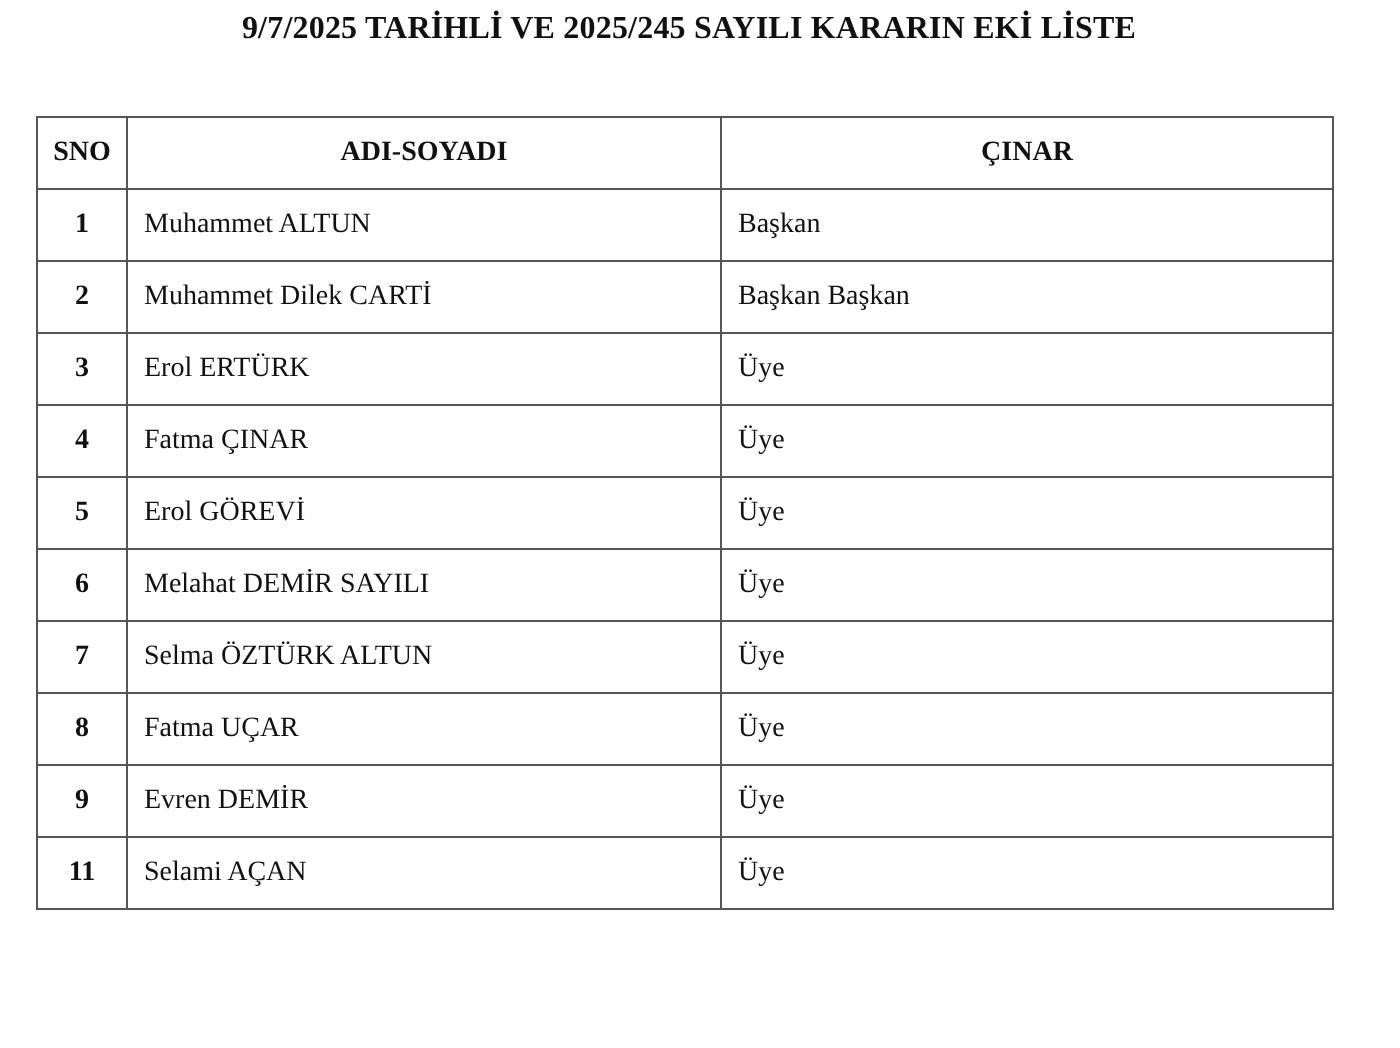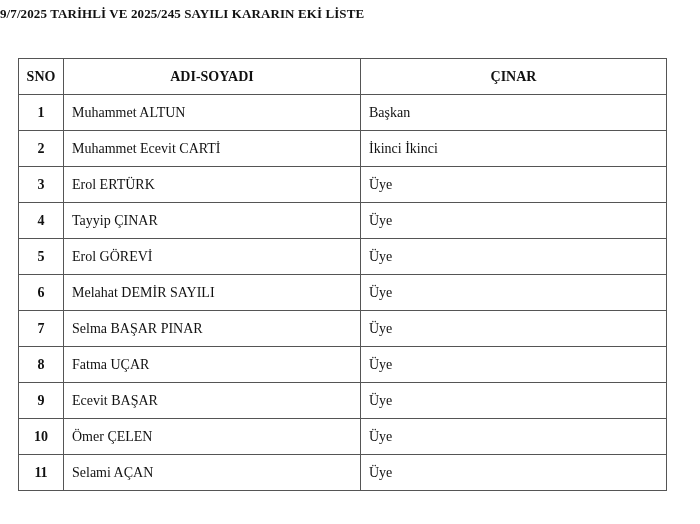--- a/index.html
+++ b/index.html
@@ -1,19 +1,19 @@
 <!DOCTYPE html>
 <html><head>
 <meta charset="utf-8">
 <style>
   html, body { margin:0; padding:0; background:#fff; }
   body { width:700px; height:524px; position:relative; overflow:hidden;
          font-family:"Liberation Serif", serif; color:#111; }
-  .title { position:absolute; top:6px; left:0; width:568px; text-align:left;
-           font-weight:bold; font-size:13px; letter-spacing:0.1px; }
+  .title { position:absolute; top:6px; left:0; width:568px; text-align:right;
+           font-weight:bold; font-size:16px; letter-spacing:0.1px; }
   table { position:absolute; left:18px; top:58px; width:648px;
           border-collapse:collapse; table-layout:fixed; }
   td, th { border:1.3px solid #555; height:35px; padding:0; font-size:14px; }
   th { font-weight:bold; text-align:center; font-size:14px; }
   td.sno { text-align:center; font-weight:bold; }
   td.txt { padding-left:8px; }
   col.c1 { width:45px; } col.c2 { width:297px; } col.c3 { width:306px; }
 </style>
 </head>
 <body>
@@ -34,61 +34,56 @@
     </tr>
   </thead>
   <tbody id="tbody">
       <tr>
         <td class="sno">1</td>
         <td class="txt">Muhammet ALTUN</td>
         <td class="txt">Başkan</td>
       </tr>
       <tr>
         <td class="sno">2</td>
-        <td class="txt">Muhammet Ecevit CARTİ</td>
-        <td class="txt">İkinci İkinci</td>
+        <td class="txt">Muhammet Dilek CARTİ</td>
+        <td class="txt">Başkan Başkan</td>
       </tr>
       <tr>
         <td class="sno">3</td>
         <td class="txt">Erol ERTÜRK</td>
         <td class="txt">Üye</td>
       </tr>
       <tr>
         <td class="sno">4</td>
-        <td class="txt">Tayyip ÇINAR</td>
+        <td class="txt">Fatma ÇINAR</td>
         <td class="txt">Üye</td>
       </tr>
       <tr>
         <td class="sno">5</td>
         <td class="txt">Erol GÖREVİ</td>
         <td class="txt">Üye</td>
       </tr>
       <tr>
         <td class="sno">6</td>
         <td class="txt">Melahat DEMİR SAYILI</td>
         <td class="txt">Üye</td>
       </tr>
       <tr>
         <td class="sno">7</td>
-        <td class="txt">Selma BAŞAR PINAR</td>
+        <td class="txt">Selma ÖZTÜRK ALTUN</td>
         <td class="txt">Üye</td>
       </tr>
       <tr>
         <td class="sno">8</td>
         <td class="txt">Fatma UÇAR</td>
         <td class="txt">Üye</td>
       </tr>
       <tr>
         <td class="sno">9</td>
-        <td class="txt">Ecevit BAŞAR</td>
-        <td class="txt">Üye</td>
-      </tr>
-      <tr>
-        <td class="sno">10</td>
-        <td class="txt">Ömer ÇELEN</td>
+        <td class="txt">Evren DEMİR</td>
         <td class="txt">Üye</td>
       </tr>
       <tr>
         <td class="sno">11</td>
         <td class="txt">Selami AÇAN</td>
         <td class="txt">Üye</td>
       </tr>
     </tbody>
 </table>
 

